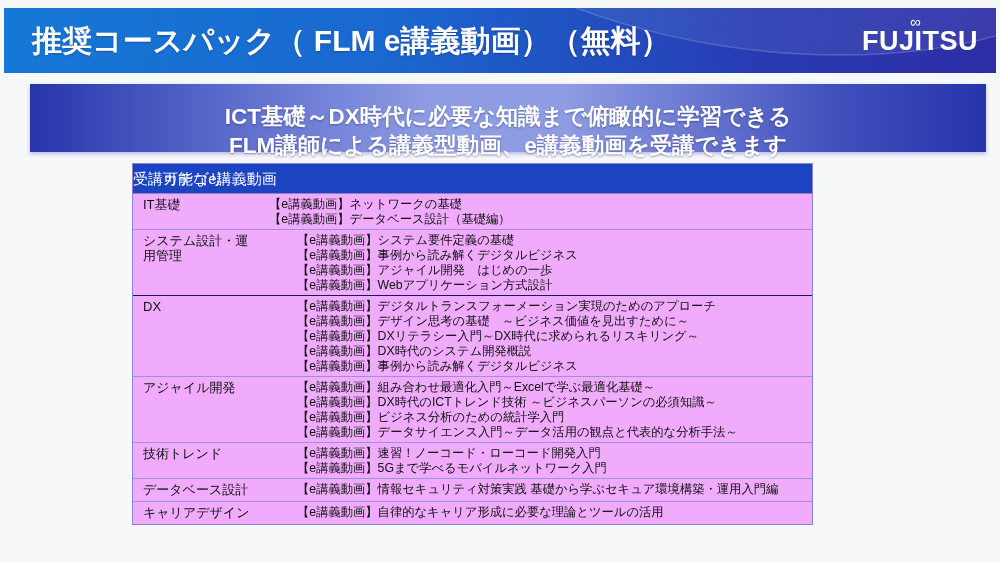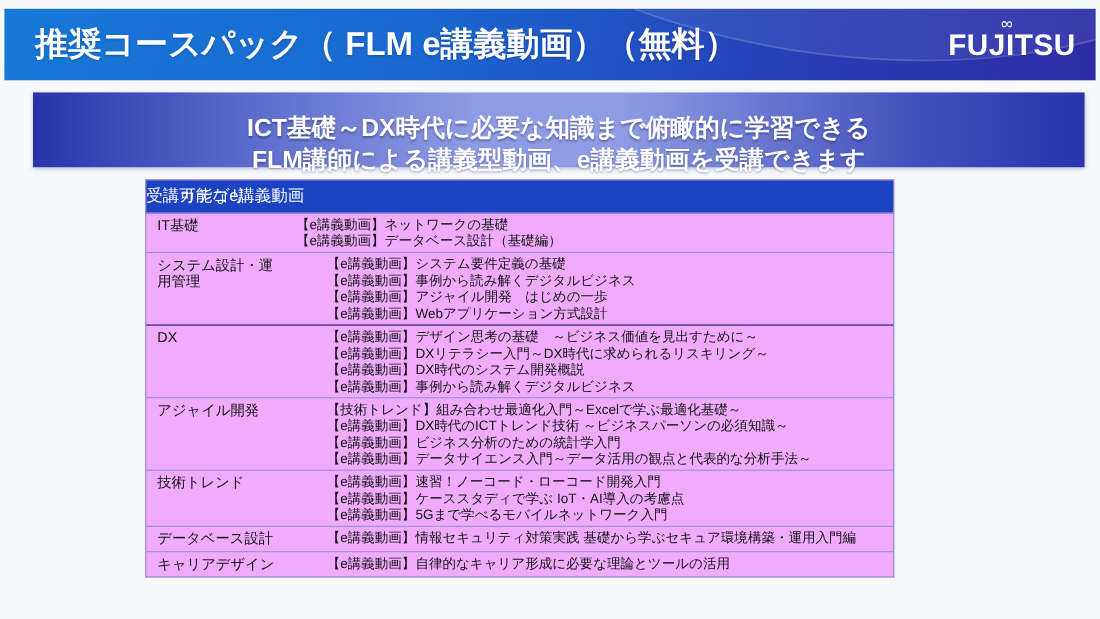--- a/index.html
+++ b/index.html
@@ -129,40 +129,40 @@
           <div class="titems">
             <div class="titem">【e講義動画】システム要件定義の基礎</div>
             <div class="titem">【e講義動画】事例から読み解くデジタルビジネス</div>
             <div class="titem">【e講義動画】アジャイル開発　はじめの一歩</div>
             <div class="titem">【e講義動画】Webアプリケーション方式設計</div>
           </div>
         </div>
         <div class="trow">
           <div class="tcat">DX</div>
           <div class="titems">
+            <div class="titem">【e講義動画】デジタルトランスフォーメーション実現のためのアプローチ</div>
             <div class="titem">【e講義動画】デザイン思考の基礎　～ビジネス価値を見出すために～</div>
             <div class="titem">【e講義動画】DXリテラシー入門～DX時代に求められるリスキリング～</div>
             <div class="titem">【e講義動画】DX時代のシステム開発概説</div>
             <div class="titem">【e講義動画】事例から読み解くデジタルビジネス</div>
           </div>
         </div>
         <div class="trow">
           <div class="tcat">アジャイル開発</div>
           <div class="titems">
-            <div class="titem">【技術トレンド】組み合わせ最適化入門～Excelで学ぶ最適化基礎～</div>
+            <div class="titem">【e講義動画】組み合わせ最適化入門～Excelで学ぶ最適化基礎～</div>
             <div class="titem">【e講義動画】DX時代のICTトレンド技術 ～ビジネスパーソンの必須知識～</div>
             <div class="titem">【e講義動画】ビジネス分析のための統計学入門</div>
             <div class="titem">【e講義動画】データサイエンス入門～データ活用の観点と代表的な分析手法～</div>
           </div>
         </div>
         <div class="trow">
           <div class="tcat">技術トレンド</div>
           <div class="titems">
             <div class="titem">【e講義動画】速習！ノーコード・ローコード開発入門</div>
-            <div class="titem">【e講義動画】ケーススタディで学ぶ IoT・AI導入の考慮点</div>
             <div class="titem">【e講義動画】5Gまで学べるモバイルネットワーク入門</div>
           </div>
         </div>
         <div class="trow">
           <div class="tcat">データベース設計</div>
           <div class="titems">
             <div class="titem">【e講義動画】情報セキュリティ対策実践 基礎から学ぶセキュア環境構築・運用入門編</div>
           </div>
         </div>
         <div class="trow">

